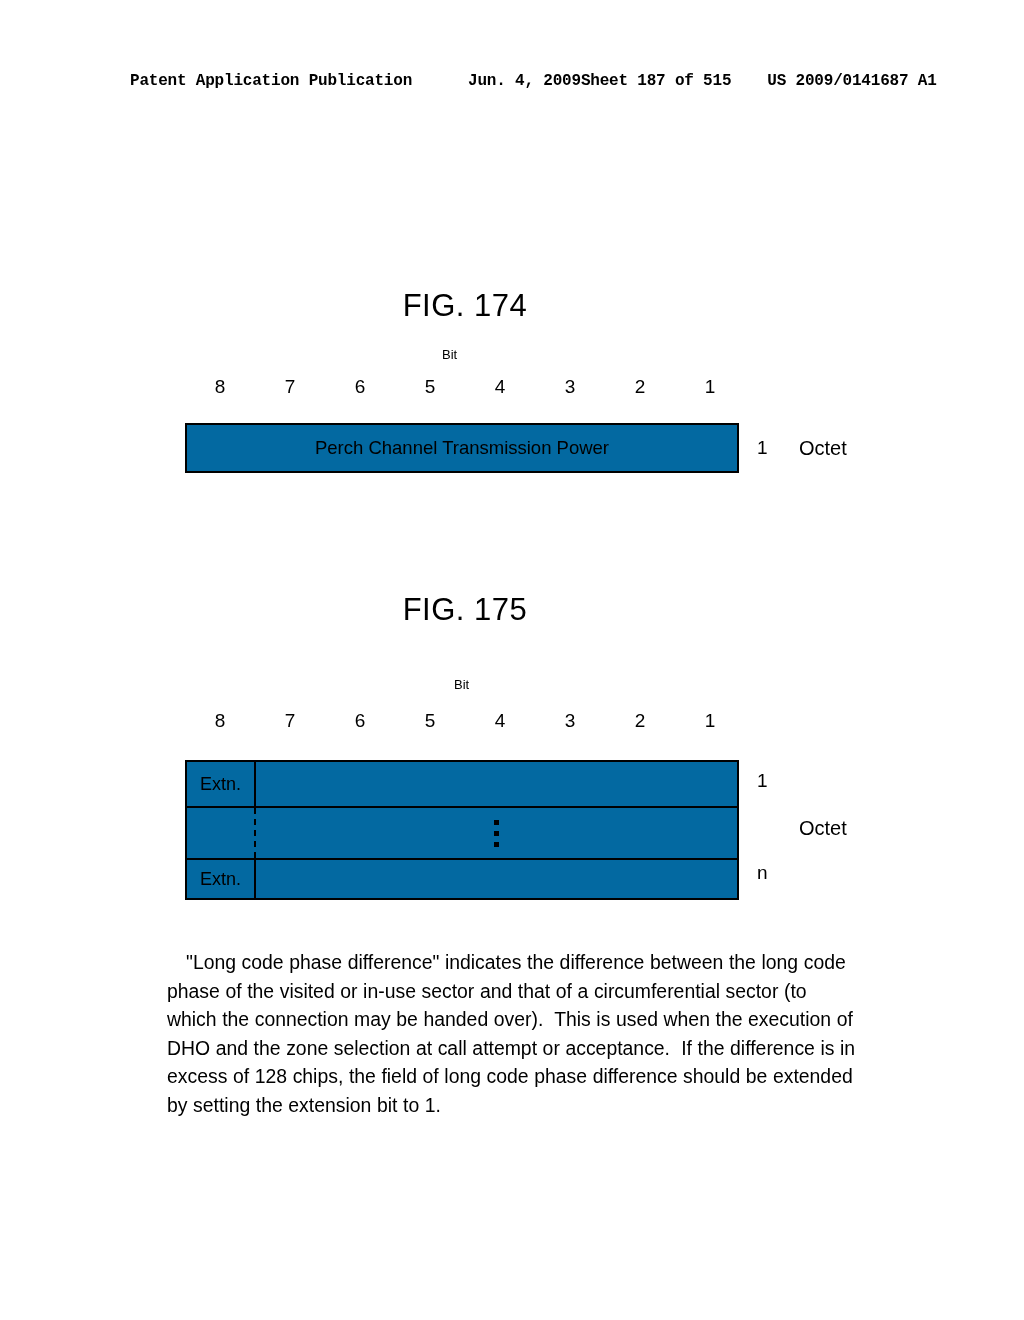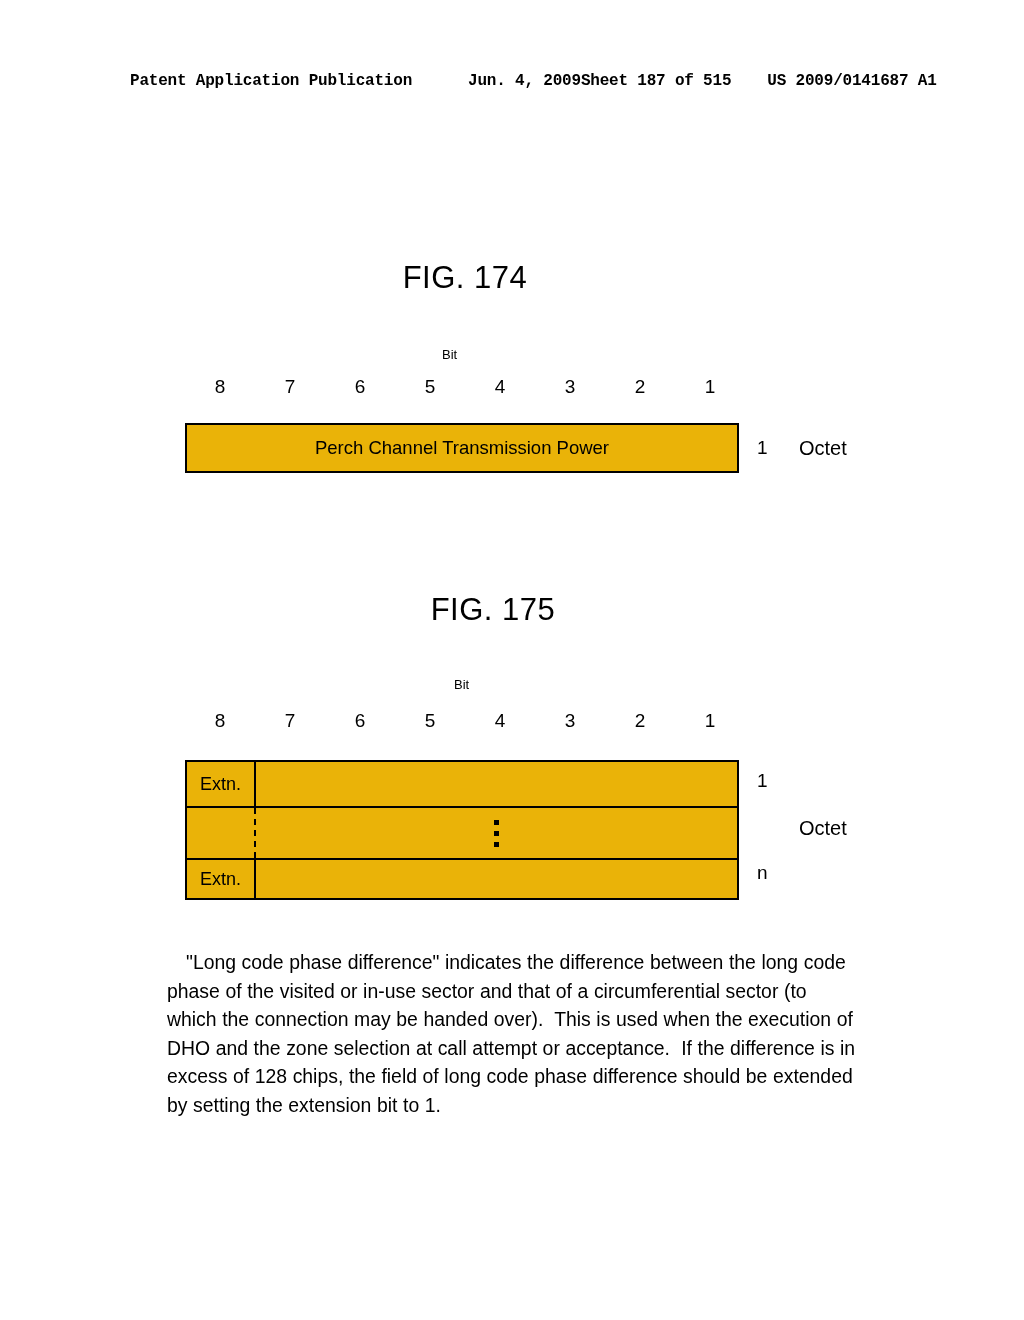--- a/index.html
+++ b/index.html
@@ -71,21 +71,21 @@
   .bit-numbers .bitnum {
     width: 70px;
     text-align: center;
   }
 
   
   .pkt-box {
     position: absolute;
     border: 2.2px solid #000;
     box-sizing: border-box;
-    background: #eab308;
+    background: #0369a1;
   }
 
   .pkt-row {
     position: relative;
     box-sizing: border-box;
     display: flex;
     align-items: center;
     width: 100%;
   }
   .pkt-row.div-bottom { border-bottom: 2.2px solid #000; }
@@ -161,21 +161,21 @@
 
   <div class="pub-header">
     <span class="h-title">Patent Application Publication</span>
     <span class="h-date">Jun. 4, 2009</span>
     <span class="h-sheet">Sheet 187 of 515</span>
     <span class="h-num">US 2009/0141687 A1</span>
   </div>
 
   <div class="figure" style="left:0px; top:0px; width:1024px; height:0;">
 
-    <div class="fig-title" style="left:0px; top:260px; width:930px;">FIG. 174</div>
+    <div class="fig-title" style="left:0px; top:288px; width:930px;">FIG. 174</div>
 
     <div class="bit-label" style="left:442px; top:347px;">Bit</div>
 
     <div class="bit-numbers" style="left:185px; top:376px; width:560px;">
       <span class="bitnum">8</span>
       <span class="bitnum">7</span>
       <span class="bitnum">6</span>
       <span class="bitnum">5</span>
       <span class="bitnum">4</span>
       <span class="bitnum">3</span>
@@ -188,21 +188,21 @@
         <div class="cell-body">Perch Channel Transmission Power</div>
       </div>
     </div>
 
     <div class="side-count" style="left:757px; top:437px;">1</div>
     <div class="side-octet" style="left:799px; top:437px;">Octet</div>
   </div>
 
   <div class="figure" style="left:0px; top:0px; width:1024px; height:0;">
 
-    <div class="fig-title" style="left:0px; top:592px; width:930px;margin-left:28px;">FIG. 175</div>
+    <div class="fig-title" style="left:0px; top:592px; width:930px;">FIG. 175</div>
 
     <div class="bit-label" style="left:454px; top:677px;">Bit</div>
 
     <div class="bit-numbers" style="left:185px; top:710px; width:560px;">
       <span class="bitnum">8</span>
       <span class="bitnum">7</span>
       <span class="bitnum">6</span>
       <span class="bitnum">5</span>
       <span class="bitnum">4</span>
       <span class="bitnum">3</span>

